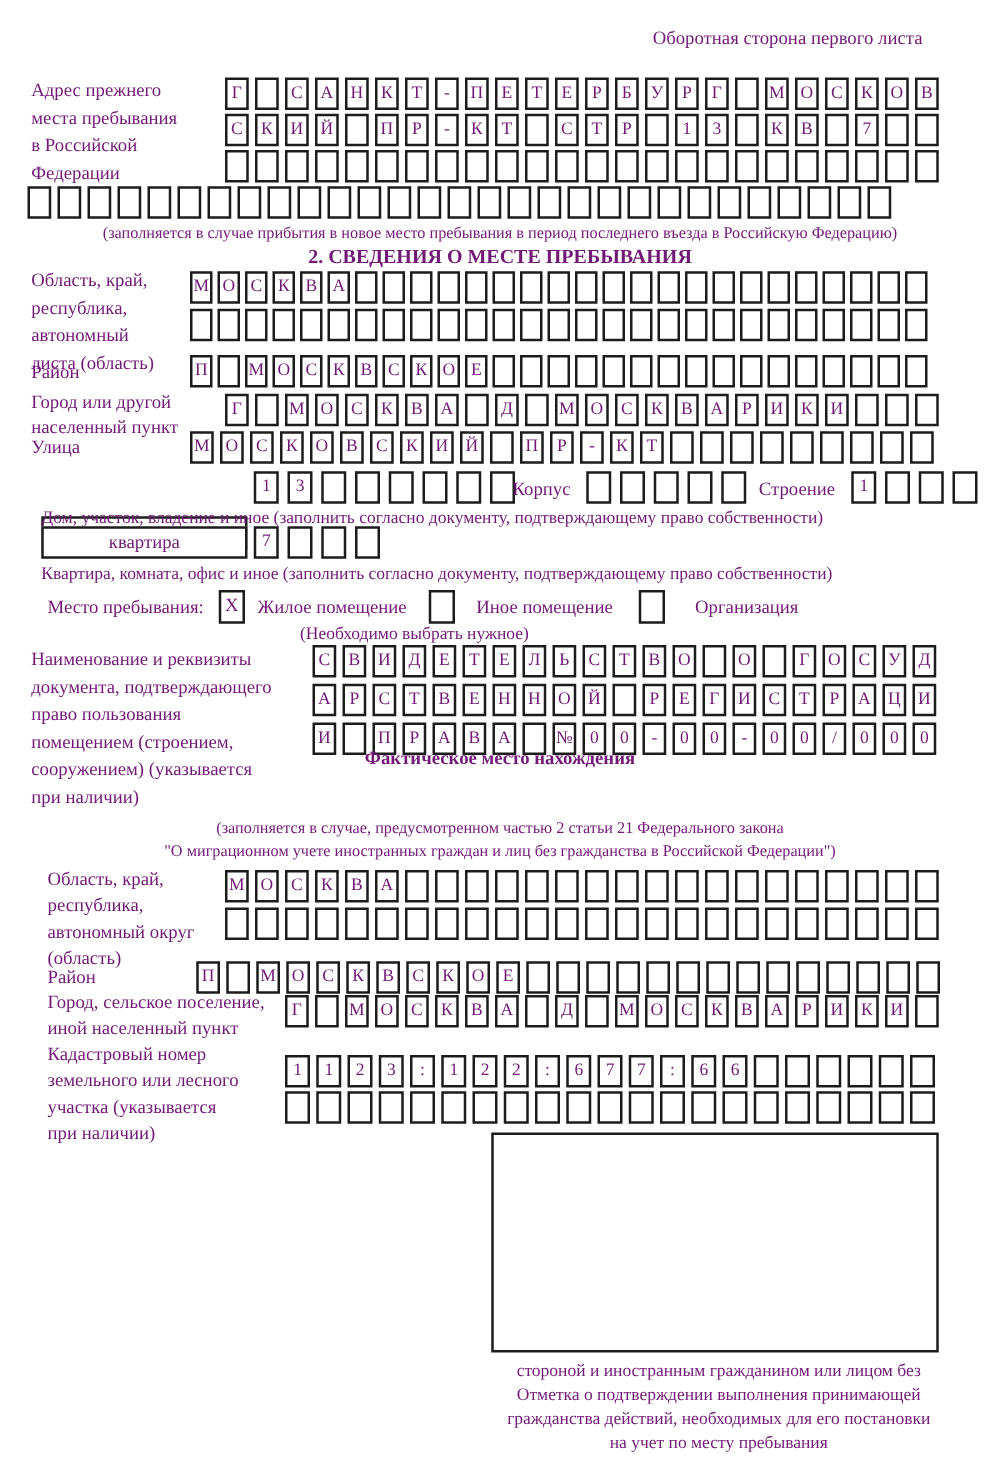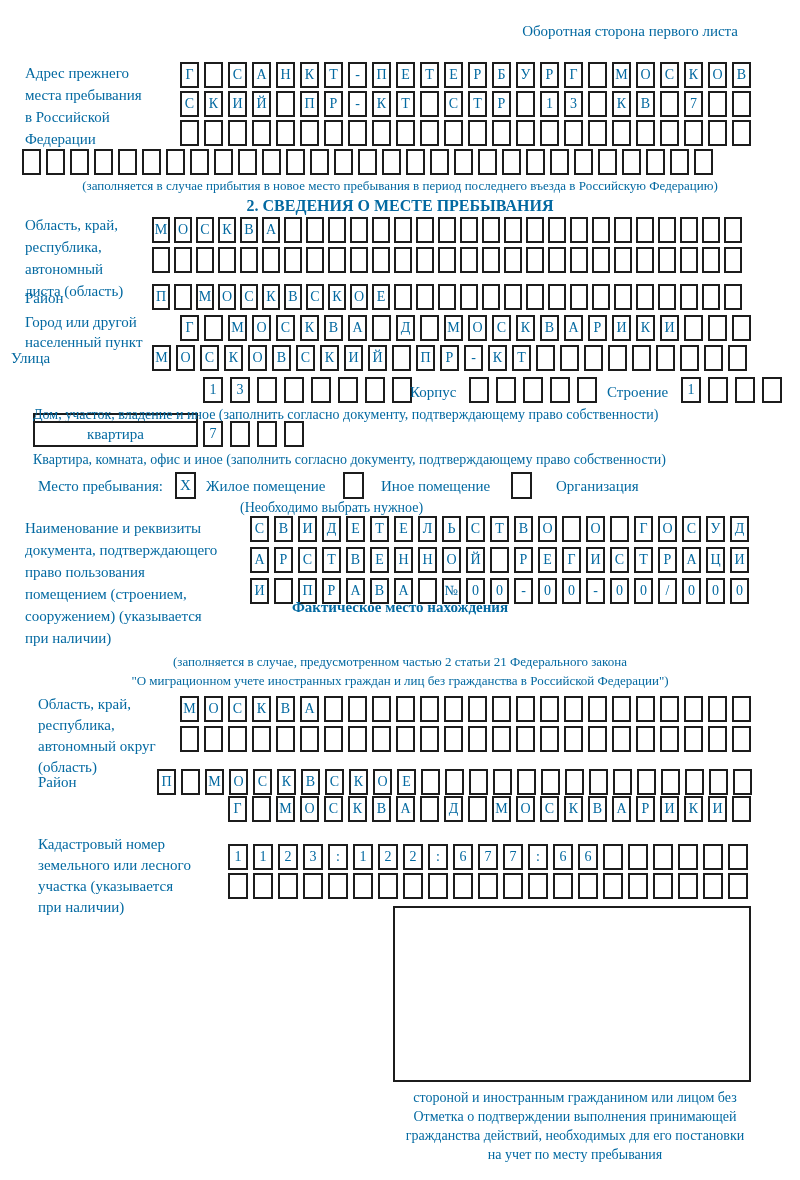--- a/index.html
+++ b/index.html
@@ -1,19 +1,19 @@
 <!DOCTYPE html>
 <html><head>
 <meta charset="utf-8">
 <style>
   * { margin:0; padding:0; box-sizing:border-box; }
   body { background:#ffffff; }
   .page {
     position:relative; width:800px; height:1180px; background:#fff;
-    font-family:"Liberation Serif","DejaVu Serif",serif; color:#0369a1;
+    font-family:"Liberation Serif","DejaVu Serif",serif; color:#701a75;
     overflow:hidden;
   }
   .abs { position:absolute; }
   .lbl { font-size:15px; line-height:22px; }
   .lbl-sm { font-size:15px; line-height:21px; }
   .note { font-size:13px; width:800px; text-align:center; }
   .title { font-size:16px; font-weight:bold; width:800px; text-align:center; }
   .subtitle { font-size:15px; font-weight:bold; width:800px; text-align:center; }
   .cellrow { display:flex; }
   .cell {
@@ -282,21 +282,21 @@
       <span class="cell">А</span>
       <span class="cell">Р</span>
       <span class="cell">И</span>
       <span class="cell">К</span>
       <span class="cell">И</span>
       <span class="cell"></span>
       <span class="cell"></span>
       <span class="cell"></span>
     </div>
 
-  <div class="abs lbl" style="left:11px; top:347px;text-align:right;">Улица</div>
+  <div class="abs lbl" style="left:25px; top:347px;text-align:right;">Улица</div>
   <div class="abs cellrow p24" style="left:152px; top:345px;">
       <span class="cell">М</span>
       <span class="cell">О</span>
       <span class="cell">С</span>
       <span class="cell">К</span>
       <span class="cell">О</span>
       <span class="cell">В</span>
       <span class="cell">С</span>
       <span class="cell">К</span>
       <span class="cell">И</span>
@@ -527,20 +527,24 @@
       <span class="cell"></span>
       <span class="cell"></span>
       <span class="cell"></span>
       <span class="cell"></span>
       <span class="cell"></span>
       <span class="cell"></span>
       <span class="cell"></span>
       <span class="cell"></span>
     </div>
 
+  <div class="abs lbl-sm" style="left:38px; top:792px;">
+    <div>Город, сельское поселение,</div>
+    <div>иной населенный пункт</div>
+  </div>
   <div class="abs cellrow p24" style="left:228px; top:796px;">
       <span class="cell">Г</span>
       <span class="cell"></span>
       <span class="cell">М</span>
       <span class="cell">О</span>
       <span class="cell">С</span>
       <span class="cell">К</span>
       <span class="cell">В</span>
       <span class="cell">А</span>
       <span class="cell"></span>

